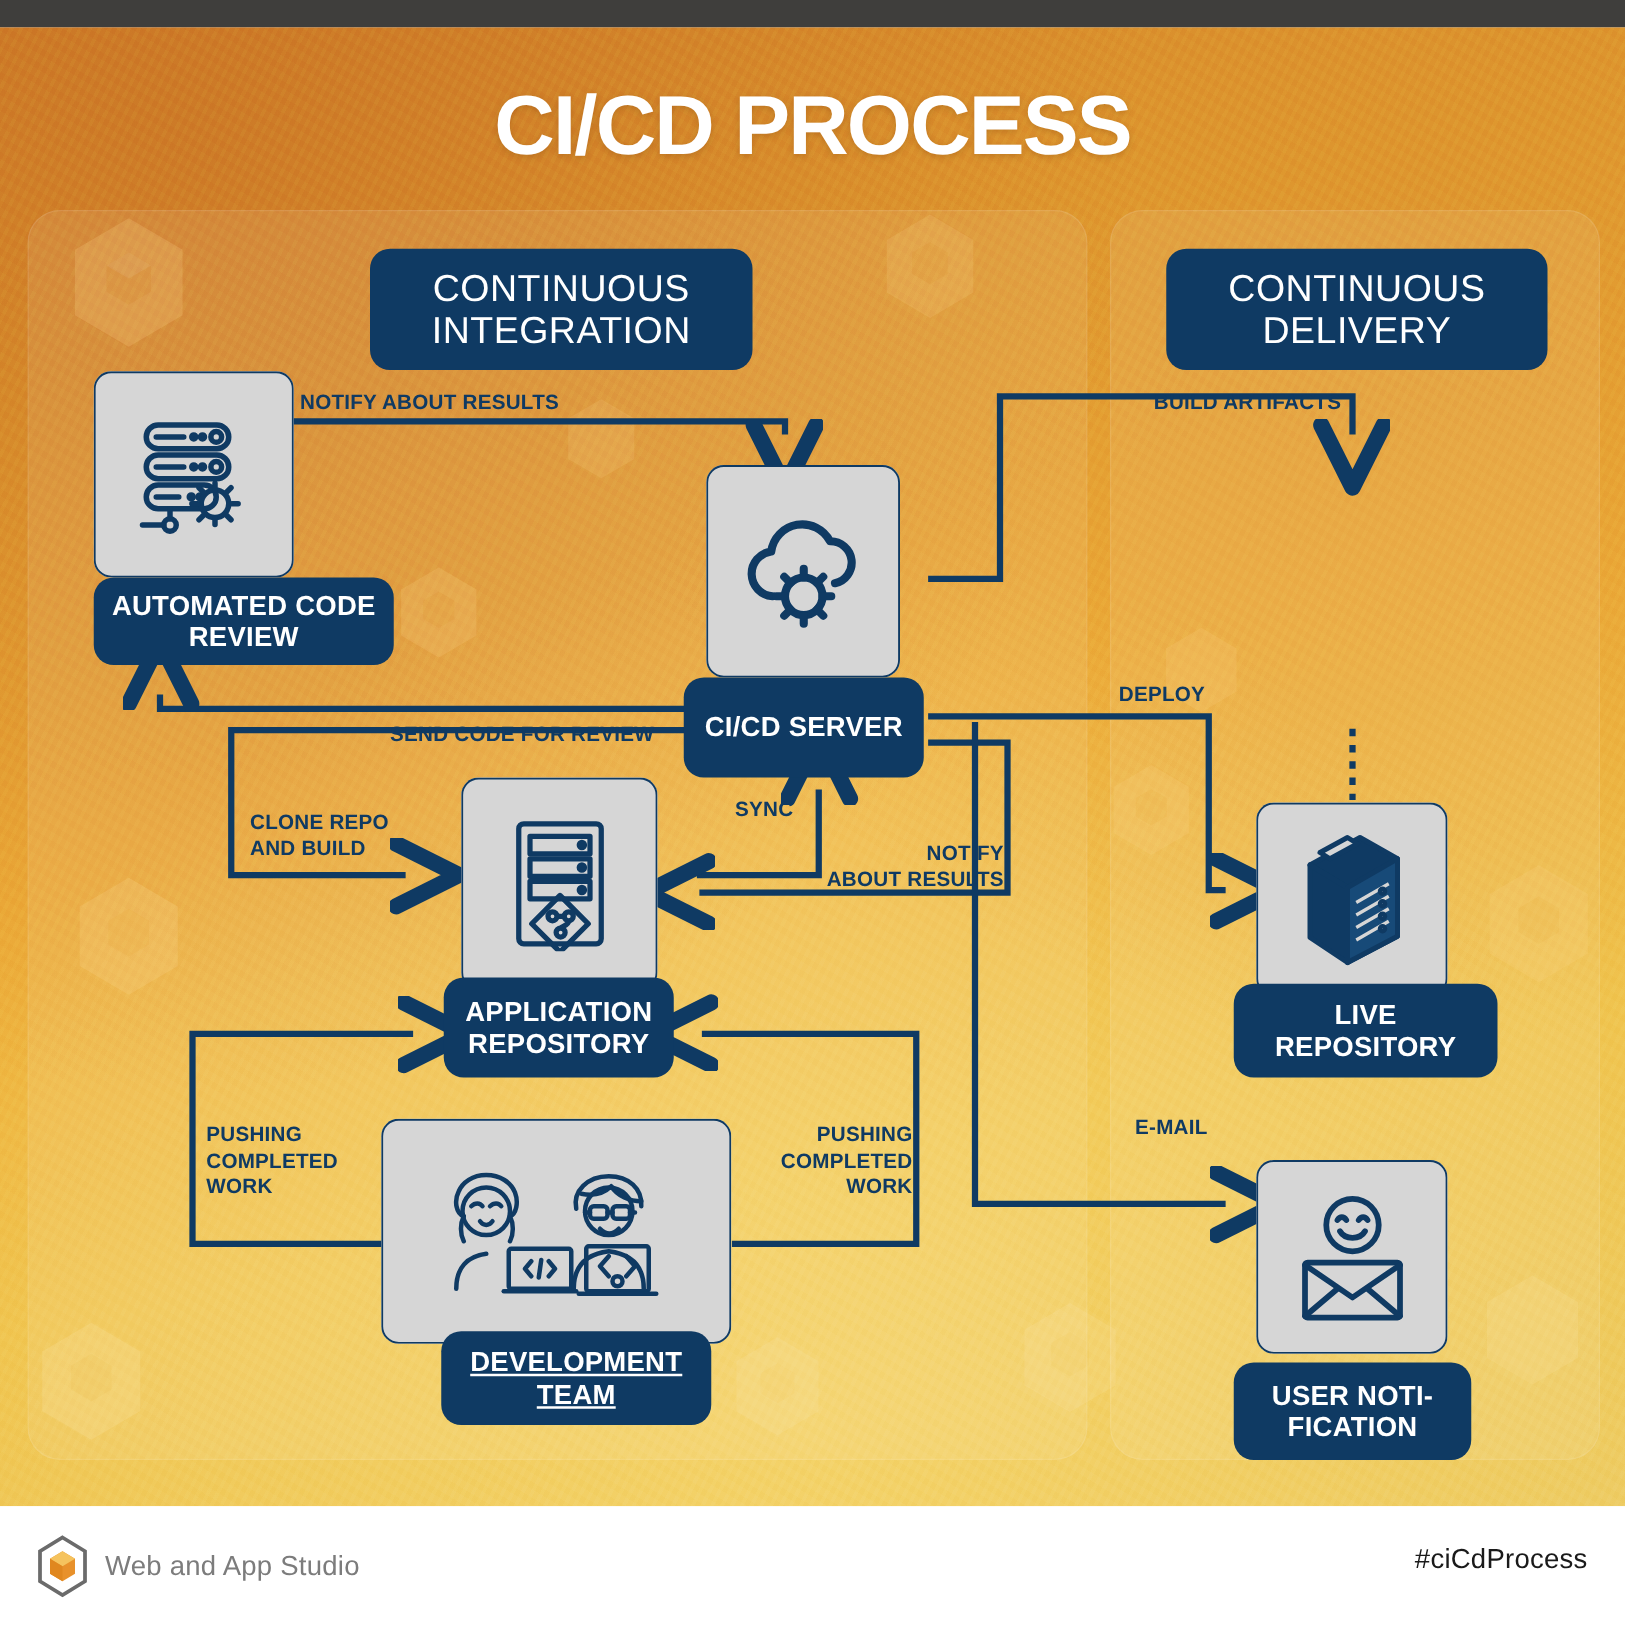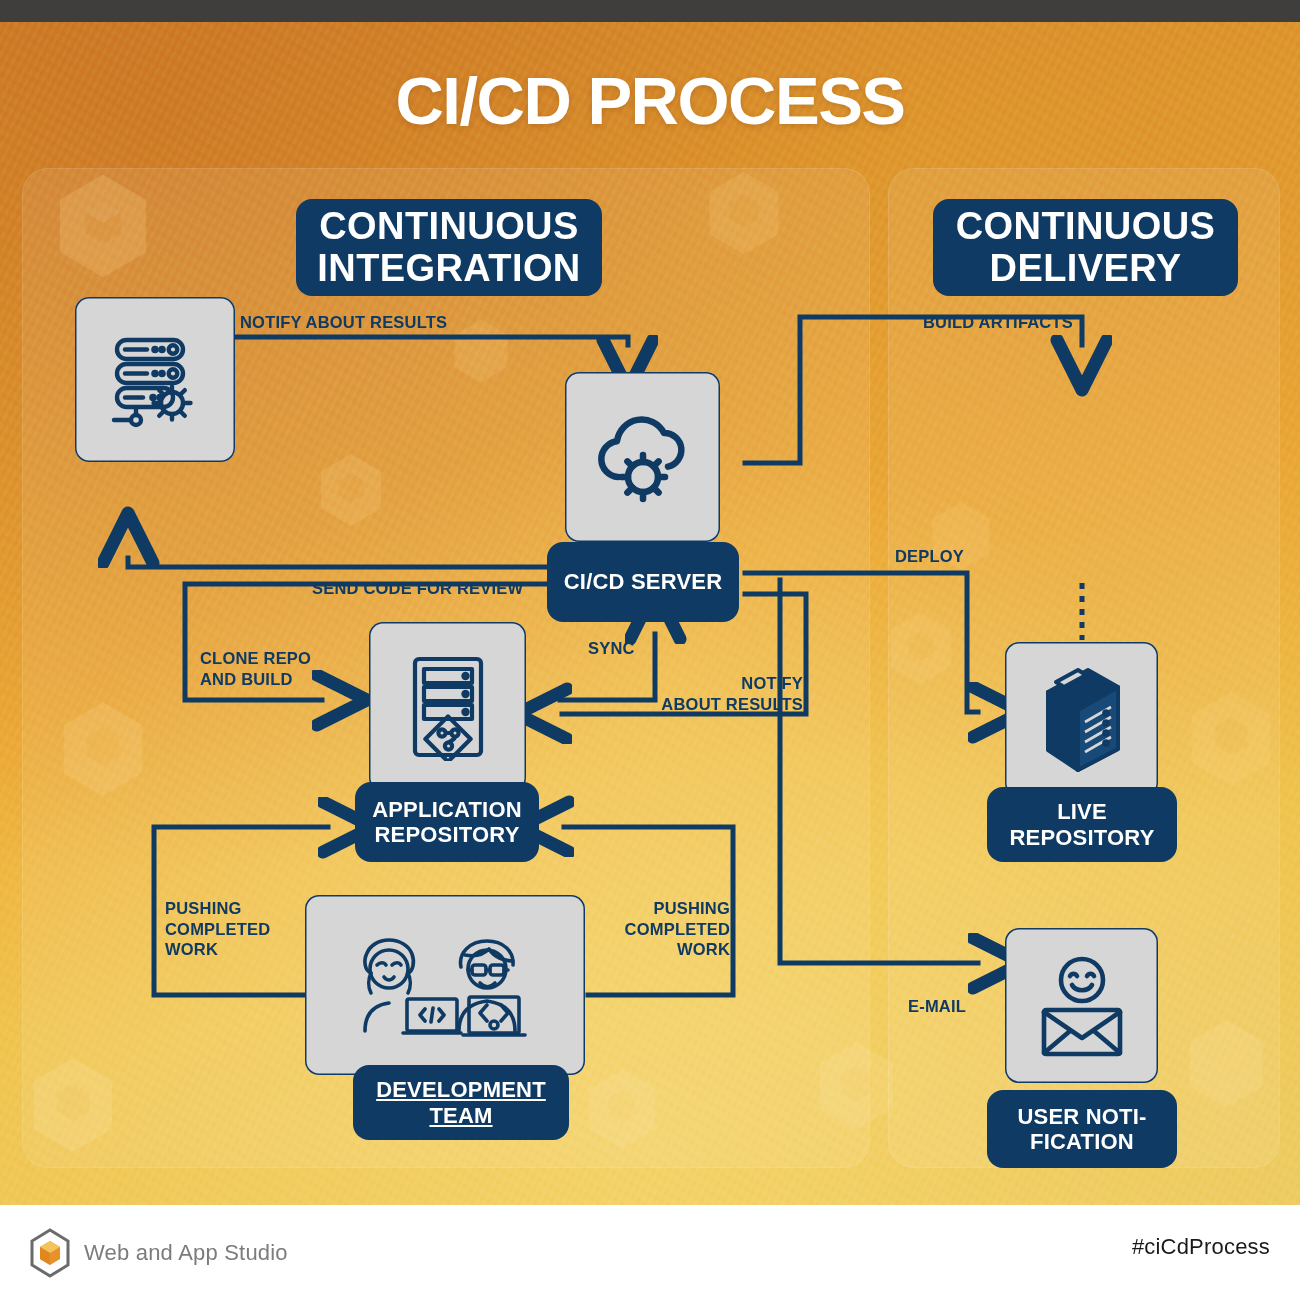--- a/index.html
+++ b/index.html
@@ -53,27 +53,27 @@
     box-shadow: inset 0 0 0 1px rgba(255,255,255,0.10);
   }
   #panel-ci { left: 22px; top: 168px; width: 848px; height: 1000px; }
   #panel-cd { left: 888px; top: 168px; width: 392px; height: 1000px; }
 
   .panel-header {
     position: absolute;
     background: #0f3a63;
     border-radius: 16px;
     color: #fff;
-    font-weight: 700;
+    font-weight: 400;
     text-align: center;
     letter-spacing: .4px;
     line-height: 1.1;
     display: flex; align-items: center; justify-content: center;
     padding: 13px 26px;
-    font-size: 38px;
+    font-size: 30px;
   }
   #hdr-ci { left: 296px; top: 199px; width: 306px; height: 97px; }
   #hdr-cd { left: 933px; top: 199px; width: 305px; height: 97px; }
 
   
   .node { position: absolute; }
   .node .card {
     position: absolute; left: 0; top: 0;
     background: #d6d6d6;
     border-radius: 14px;
@@ -111,21 +111,21 @@
   #node-dev-team { left: 305px; top: 895px; width: 280px; height: 245px; }
   #node-dev-team .card { width: 280px; height: 180px; left: 0; }
   #node-dev-team .plabel { left: 48px; top: 170px; width: 216px; height: 75px; text-decoration: underline; }
 
   #node-artifact { left: 987px; top: 372px; width: 190px; height: 208px; }
   #node-artifact .card { width: 153px; height: 155px; left: 18px; }
   #node-artifact .plabel { left: 0; top: 148px; width: 190px; height: 60px; }
 
   #node-live-repo { left: 987px; top: 642px; width: 190px; height: 220px; }
   #node-live-repo .card { width: 153px; height: 155px; left: 18px; }
-  #node-live-repo .plabel { left: 0; top: 145px; width: 190px; height: 75px; }
+  #node-live-repo .plabel { left: 0; top: 145px; width: 211px; height: 75px; }
 
   #node-user-notif { left: 987px; top: 898px; width: 190px; height: 242px; margin-top: 30px; }
   #node-user-notif .card { width: 153px; height: 155px; left: 18px; }
   #node-user-notif .plabel { left: 0; top: 162px; width: 190px; height: 78px; }
 
   
   #wires { position:absolute; left:0; top:0; width:1300px; height:1183px; pointer-events:none; }
 
   .edge-label {
     position: absolute;
@@ -274,21 +274,21 @@
   <div class="edge-label" style="left:588px; top:638px;">SYNC</div>
   <div class="edge-label" style="left:658px; top:673px; width:145px; text-align:right;">NOTIFY
 ABOUT RESULTS</div>
   <div class="edge-label" style="left:895px; top:546px;">DEPLOY</div>
   <div class="edge-label" style="left:165px; top:898px;">PUSHING
 COMPLETED
 WORK</div>
   <div class="edge-label" style="left:600px; top:898px; width:130px; text-align:right;">PUSHING
 COMPLETED
 WORK</div>
-  <div class="edge-label" style="left:908px; top:996px;">E-MAIL</div>
+  <div class="edge-label" style="left:908px; top:892px;">E-MAIL</div>
 
   <div class="panel-header" id="hdr-ci">CONTINUOUS
 INTEGRATION</div>
   <div class="panel-header" id="hdr-cd">CONTINUOUS
 DELIVERY</div>
 
   <div class="node" id="node-code-review">
     <div class="card">
       <svg width="104" height="104" viewBox="0 0 104 104">
         <g fill="none" stroke="#0f3a63" stroke-width="4.4" stroke-linecap="round" stroke-linejoin="round">
@@ -307,20 +307,22 @@
           <circle cx="70" cy="21.5" r="4.3"></circle>
           <circle cx="70" cy="45.5" r="4.3"></circle>
           <path d="M33 79 v8"></path>
           <circle cx="33" cy="92" r="5"></circle>
           <line x1="11" y1="92" x2="28" y2="92"></line>
           <circle cx="69" cy="75" r="11"></circle>
           <path d="M69 58.5v5M69 86.5v5M50.5 75h5M82.5 75h5M56.2 62.2l3.6 3.6M78.2 84.2l3.6 3.6M81.8 62.2l-3.6 3.6M59.8 84.2l-3.6 3.6"></path>
         </g>
       </svg>
     </div>
+    <div class="plabel">AUTOMATED
+CODE REVIEW</div>
   </div>
 
   <div class="node" id="node-app-repo">
     <div class="card">
       <svg width="86" height="108" viewBox="0 0 86 108">
         <g fill="none" stroke="#0f3a63" stroke-width="4.2" stroke-linejoin="round">
           <rect x="10" y="6" width="66" height="96" rx="4"></rect>
           <rect x="19" y="16" width="48" height="14"></rect>
           <rect x="19" y="34" width="48" height="14"></rect>
           <rect x="19" y="52" width="48" height="14"></rect>

